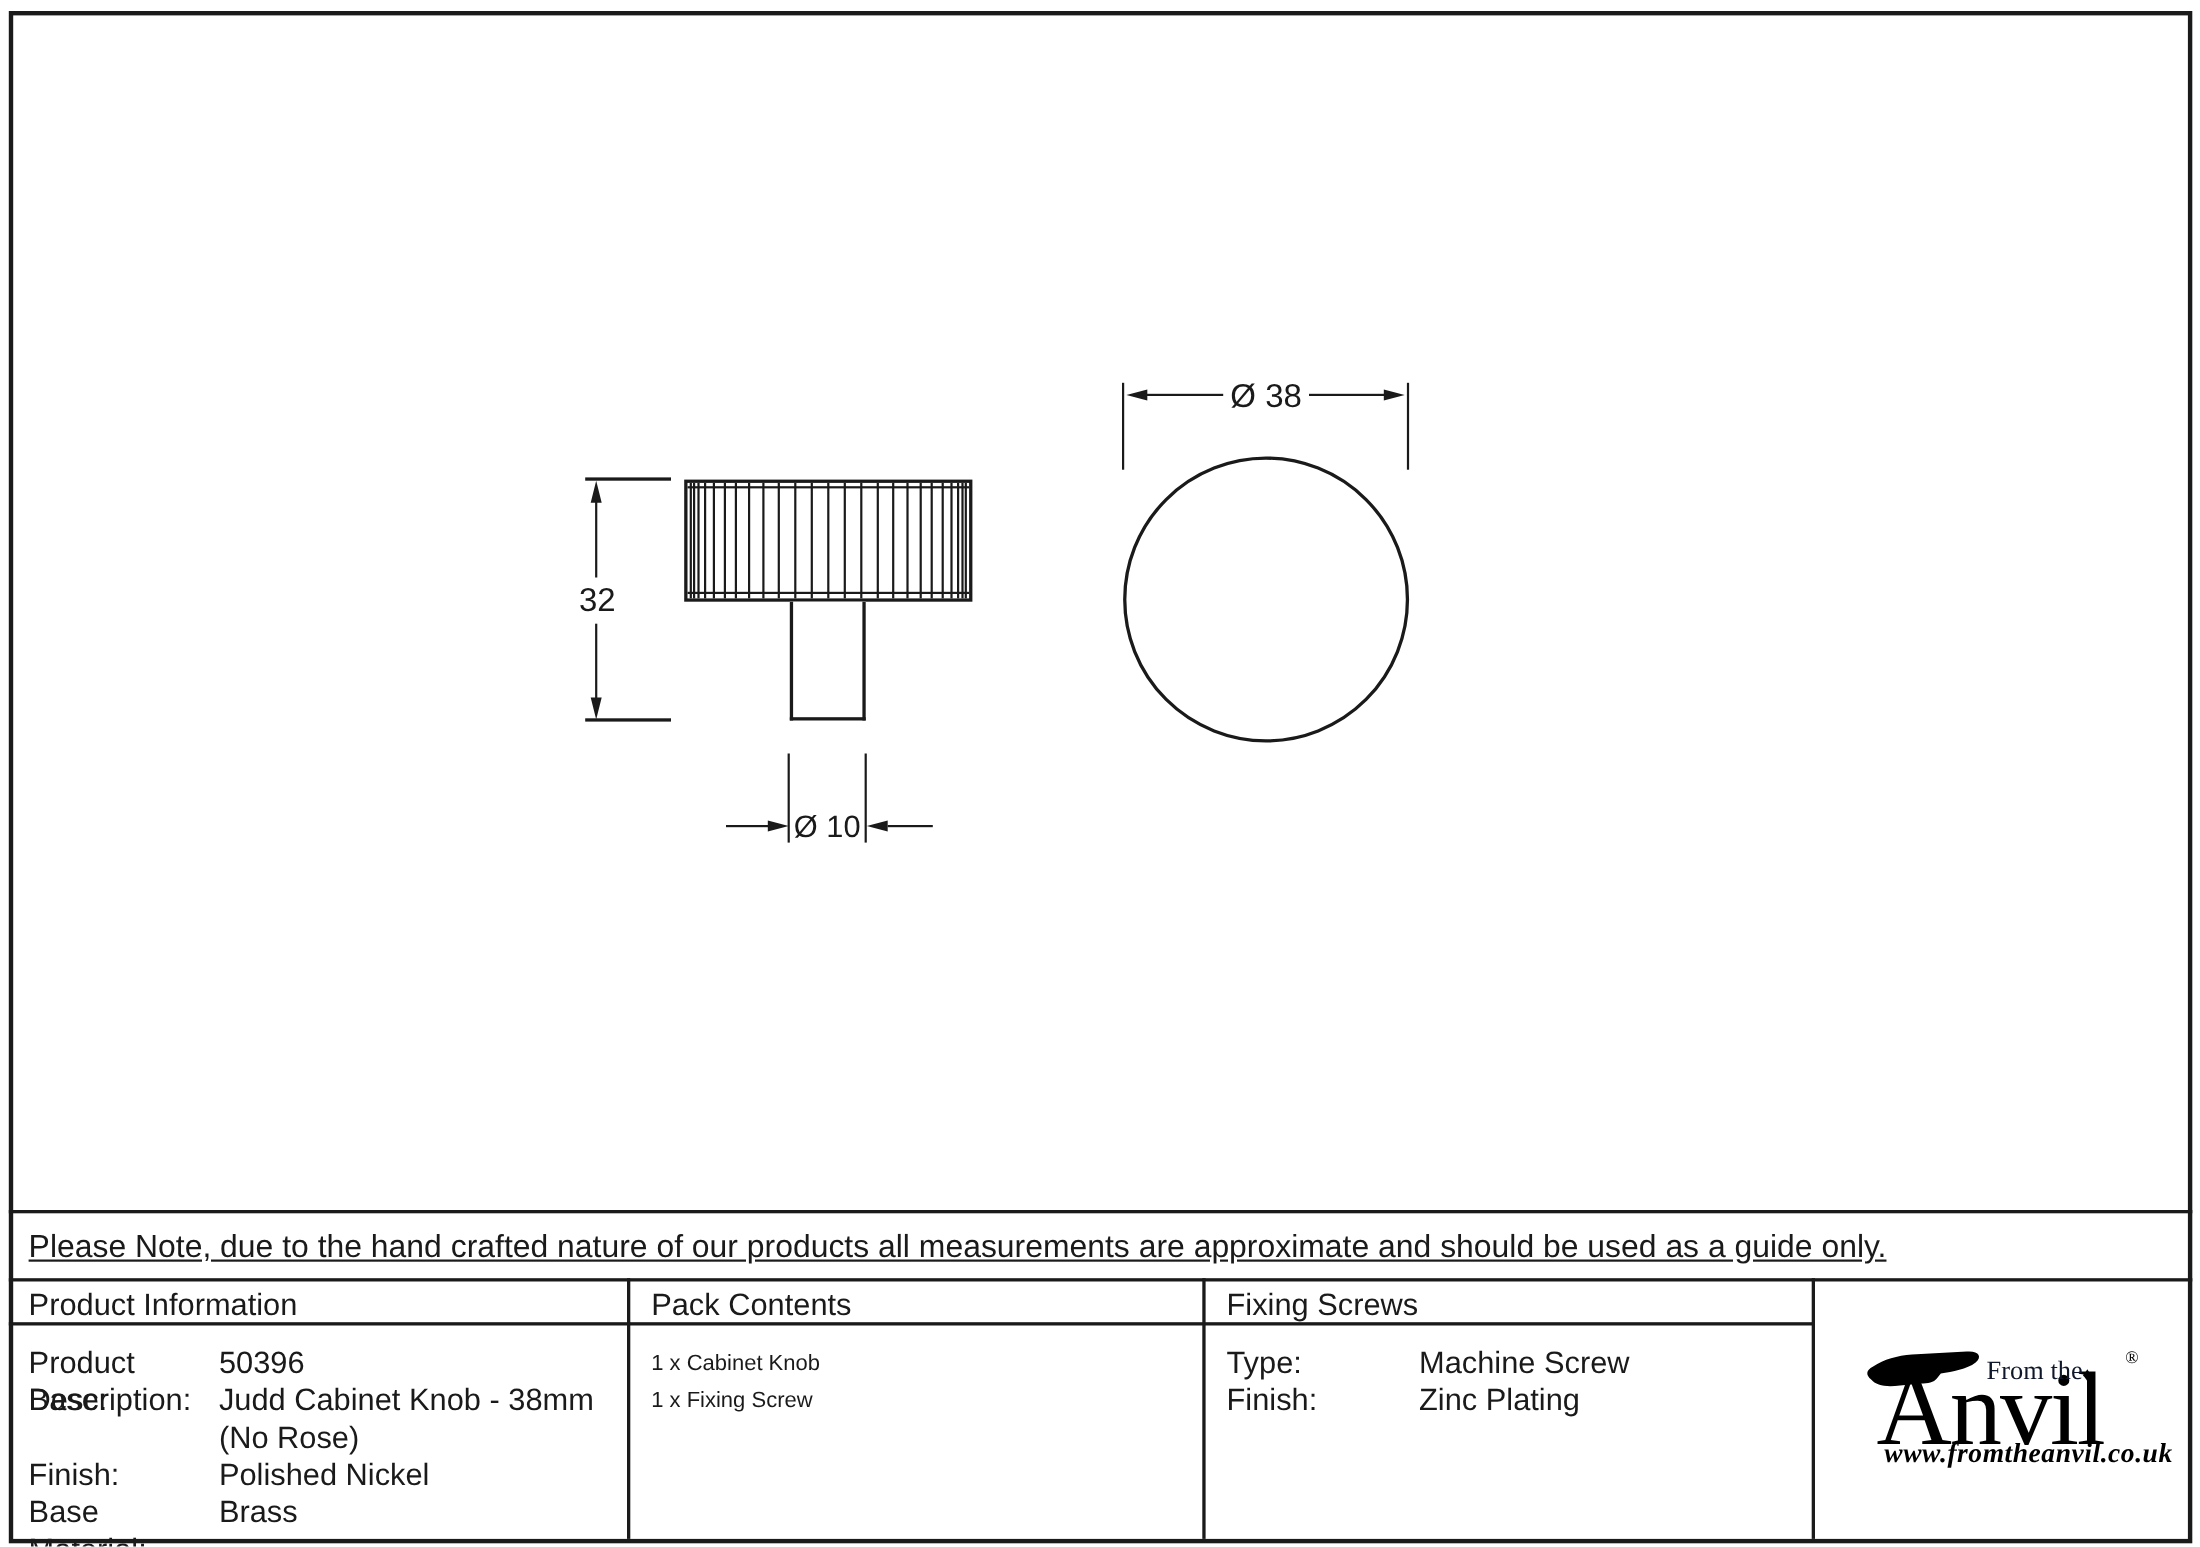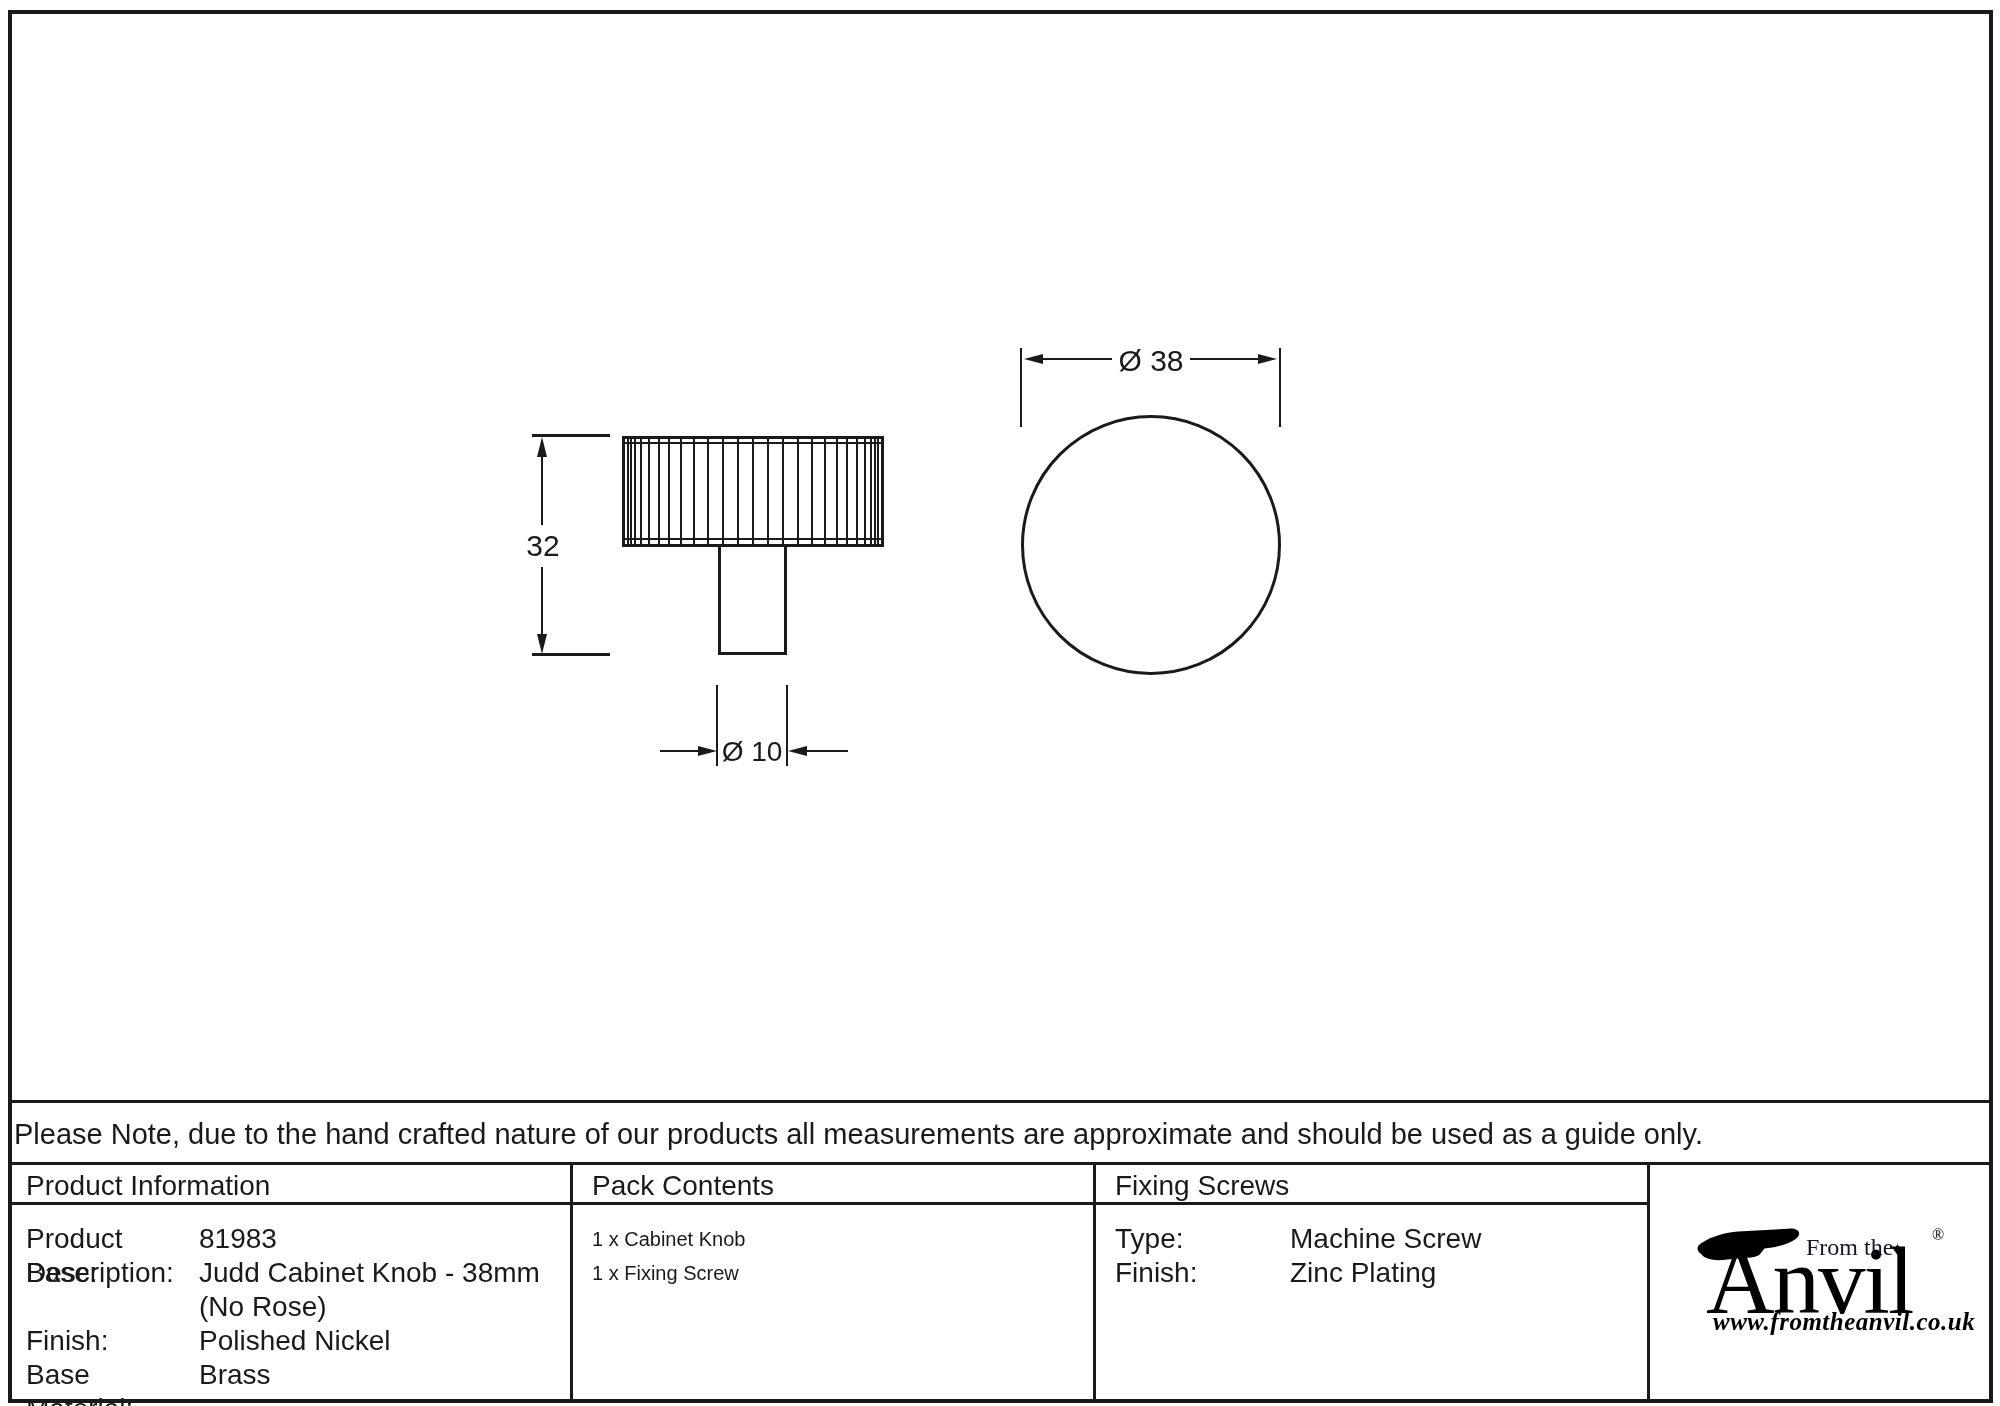--- a/index.html
+++ b/index.html
@@ -55,22 +55,23 @@
   
   .top-view-circle {
     position: absolute; left: 1021px; top: 415px;
     width: 260px; height: 260px;
     border: 3px solid var(--ink); border-radius: 50%;
     background: #fff;
   }
 
   
   .note-text {
-    position: absolute; left: 14px; top: 1118px;
+    position: absolute; left: 26px; top: 1118px;
     font-size: 29px;
+    text-decoration: underline;
   }
   .col-header { position: absolute; top: 1170px; font-size: 28px; }
   .spec-col { position: absolute; top: 1222px; font-size: 28px; }
   .spec-row { display: flex; height: 34px; line-height: 34px; }
   .spec-row .lbl { flex: 0 0 auto; }
   .spec-row .val { flex: 0 0 auto; }
   .pi-row .lbl { width: 173px; }
   .fs-row .lbl { width: 175px; }
   .pack-item { height: 34px; line-height: 34px; font-size: 20px; }
 
@@ -179,21 +180,21 @@
 <div class="vline" style="left:1093px; top:1162px; width:3px; height:237px;"></div>
 <div class="vline" style="left:1647px; top:1162px; width:3px; height:237px;"></div>
 
 <div class="col-header" style="left:26px;">Product Information</div>
 <div class="col-header" style="left:592px;">Pack Contents</div>
 <div class="col-header" style="left:1115px;">Fixing Screws</div>
 
 <div class="spec-col" style="left:26px;">
   <div class="spec-row pi-row">
     <span class="lbl">Product Base:</span>
-    <span class="val">81983</span>
+    <span class="val">50396</span>
   </div>
   <div class="spec-row pi-row">
     <span class="lbl">Description:</span>
     <span class="val">Judd Cabinet Knob - 38mm</span>
   </div>
   <div class="spec-row pi-row">
     <span class="lbl"></span>
     <span class="val">(No Rose)</span>
   </div>
   <div class="spec-row pi-row">

